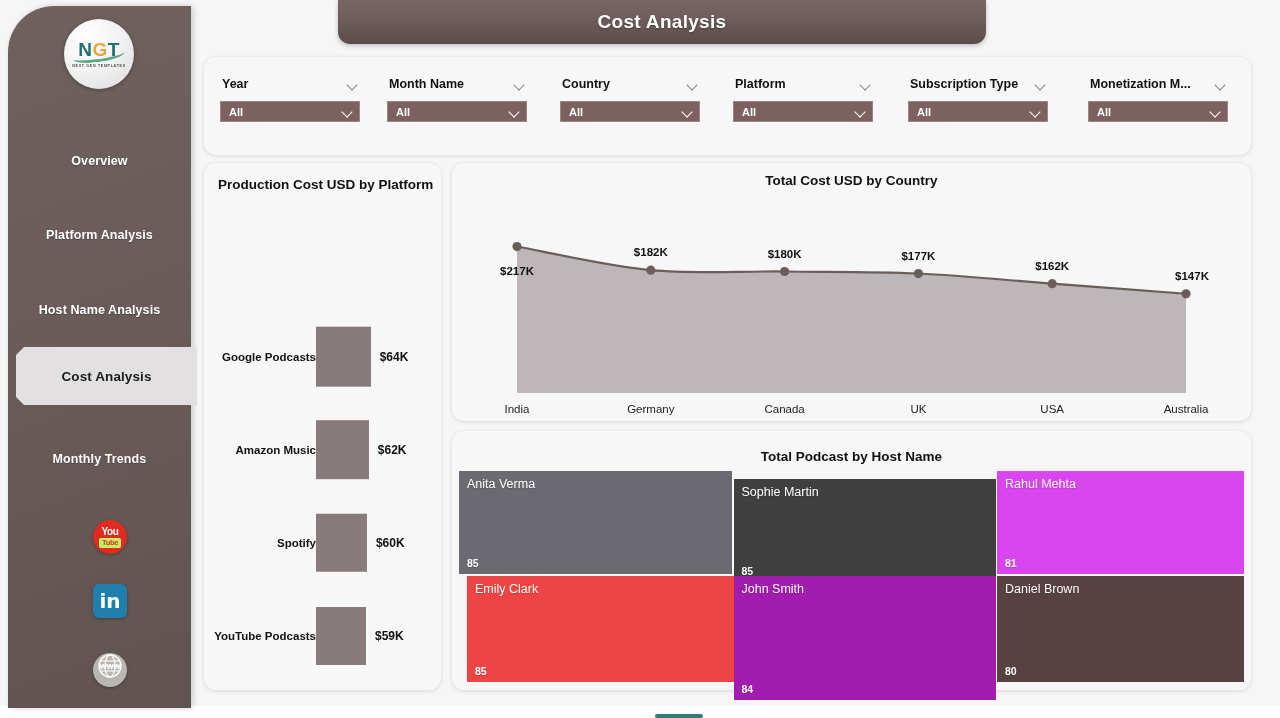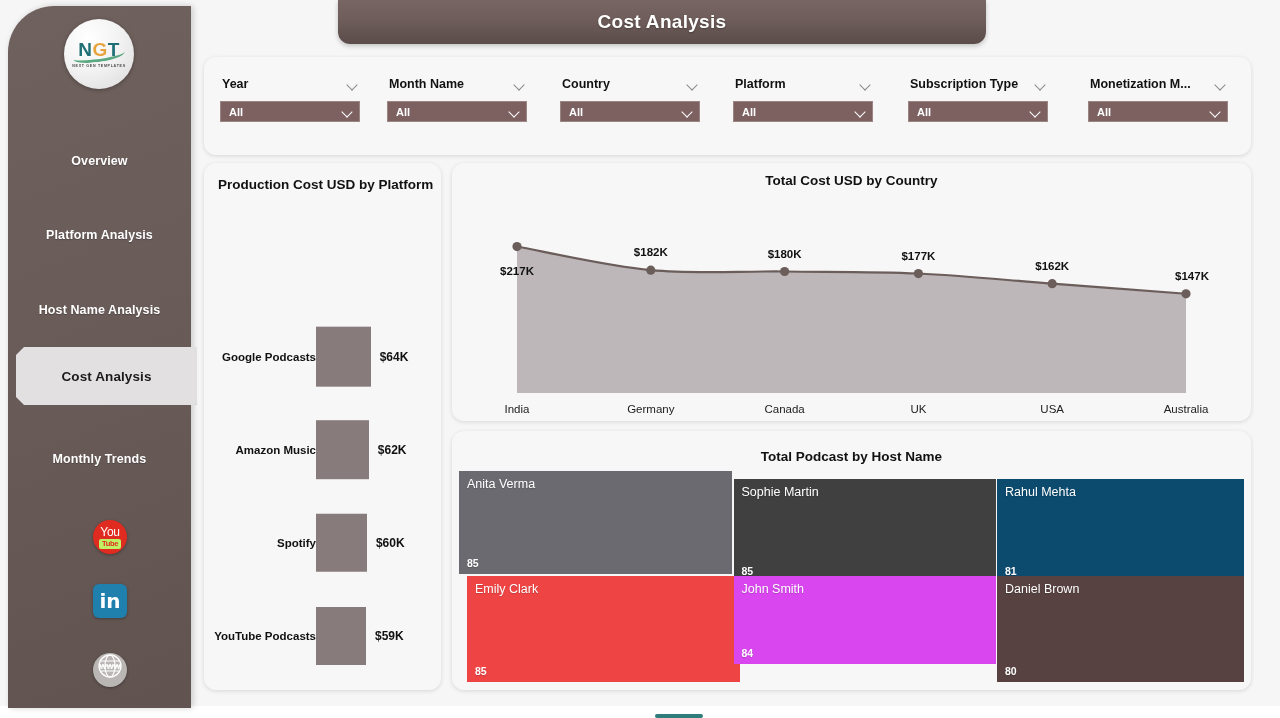--- a/index.html
+++ b/index.html
@@ -80,21 +80,21 @@
     position: absolute; left: 84px; width: 36px; height: 36px;
     display: flex; align-items: center; justify-content: center;
     cursor: pointer;
   }
   .yt-badge {
     width: 34px; height: 34px; border-radius: 50%;
     background: #e02b20;
     display: flex; flex-direction: column; align-items: center; justify-content: center;
     box-shadow: 0 1px 3px rgba(0,0,0,0.3);
   }
-  .yt-you { color:#fff; font-size: 12px; font-weight: normal; line-height: 1; letter-spacing: -0.3px; }
+  .yt-you { color:#fff; font-size: 10px; font-weight: bold; line-height: 1; letter-spacing: -0.3px; }
   .yt-tube {
     color:#e02b20; background:#bef264; font-size: 7.5px; font-weight: bold;
     line-height: 1; padding: 1px 3px; border-radius: 2px; margin-top: 1.5px;
     letter-spacing: -0.3px;
   }
   .li-badge {
     width: 34px; height: 34px; border-radius: 6px;
     background: #1f7fad;
     display: flex; align-items: center; justify-content: center;
     box-shadow: 0 1px 3px rgba(0,0,0,0.3);
@@ -391,29 +391,29 @@
     <div id="tree-title" class="card-title">Total Podcast by Host Name</div>
     <div id="tree-area">
         <div class="tile" style="left: 0px; top: 0px; width: 272.5px; height: 103px; background: rgb(107, 106, 112);">
           <span class="tile-name">Anita Verma</span>
           <span class="tile-val">85</span>
         </div>
         <div class="tile" style="left: 274.5px; top: 8px; width: 262px; height: 103px; background: #404040;">
           <span class="tile-name">Sophie Martin</span>
           <span class="tile-val">85</span>
         </div>
-        <div class="tile" style="left: 538px; top: 8px; width: 247px; height: 103px; background: #0c4a6e;">
+        <div class="tile" style="left: 538px; top: 0px; width: 247px; height: 103px; background: #d946ef;">
           <span class="tile-name">Rahul Mehta</span>
           <span class="tile-val">81</span>
         </div>
         <div class="tile" style="left: 8px; top: 105px; width: 272.5px; height: 106px; background: #ef4444;">
           <span class="tile-name">Emily Clark</span>
           <span class="tile-val">85</span>
         </div>
-        <div class="tile" style="left: 274.5px; top: 105px; width: 262px; height: 88px; background: #d946ef;">
+        <div class="tile" style="left: 274.5px; top: 105px; width: 262px; height: 124px; background: #a21caf;">
           <span class="tile-name">John Smith</span>
           <span class="tile-val">84</span>
         </div>
         <div class="tile" style="left: 538px; top: 105px; width: 247px; height: 106px; background: rgb(87, 66, 65);">
           <span class="tile-name">Daniel Brown</span>
           <span class="tile-val">80</span>
         </div>
       </div>
   </div>
 </div>

